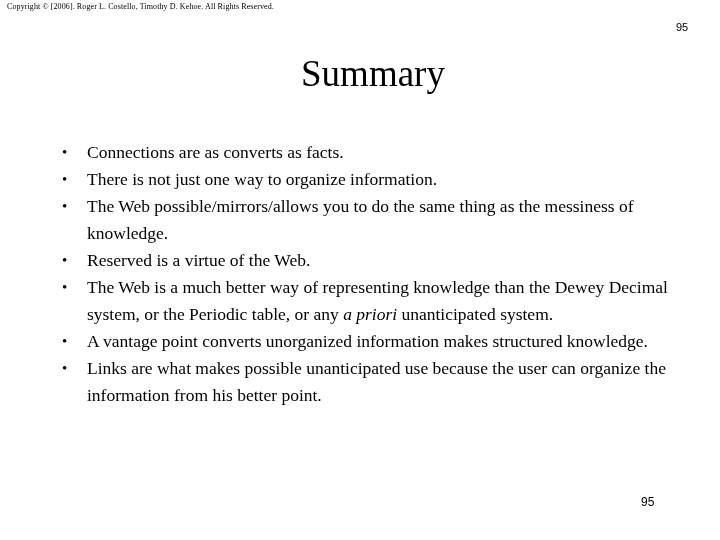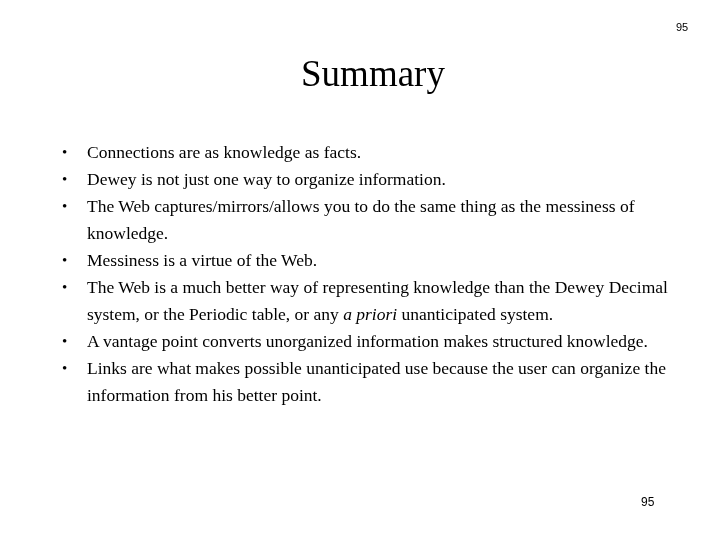--- a/index.html
+++ b/index.html
@@ -115,46 +115,47 @@
   .bullet-text i,
   .bullet-text em {
     font-style: italic;
   }
 </style>
 </head>
 <body>
 
 <div class="slide">
 
+  <div class="copyright">Copyright © [2006].  Roger L. Costello, Timothy D. Kehoe.  All Rights Reserved.</div>
 
   <div class="page-number-top">95</div>
 
   <div class="slide-title">Summary</div>
 
   <div class="body-block">
     <ul class="bullets">
 
       <li>
         <span class="bullet-marker">•</span>
-        <span class="bullet-text">Connections are as knowledge as facts.</span>
+        <span class="bullet-text">Connections are as converts as facts.</span>
       </li>
 
       <li>
         <span class="bullet-marker">•</span>
-        <span class="bullet-text">Dewey is not just one way to organize information.</span>
+        <span class="bullet-text">There is not just one way to organize information.</span>
       </li>
 
       <li>
         <span class="bullet-marker">•</span>
-        <span class="bullet-text">The Web captures/mirrors/allows you to do the same thing as the messiness of knowledge.</span>
+        <span class="bullet-text">The Web possible/mirrors/allows you to do the same thing as the messiness of knowledge.</span>
       </li>
 
       <li>
         <span class="bullet-marker">•</span>
-        <span class="bullet-text">Messiness is a virtue of the Web.</span>
+        <span class="bullet-text">Reserved is a virtue of the Web.</span>
       </li>
 
       <li>
         <span class="bullet-marker">•</span>
         <span class="bullet-text"><span>The Web is a much better way of representing knowledge than the Dewey Decimal system, or the Periodic table, or any </span><i>a priori</i><span> unanticipated system.</span></span>
       </li>
 
       <li>
         <span class="bullet-marker">•</span>
         <span class="bullet-text">A vantage point converts unorganized information makes structured knowledge.</span>

